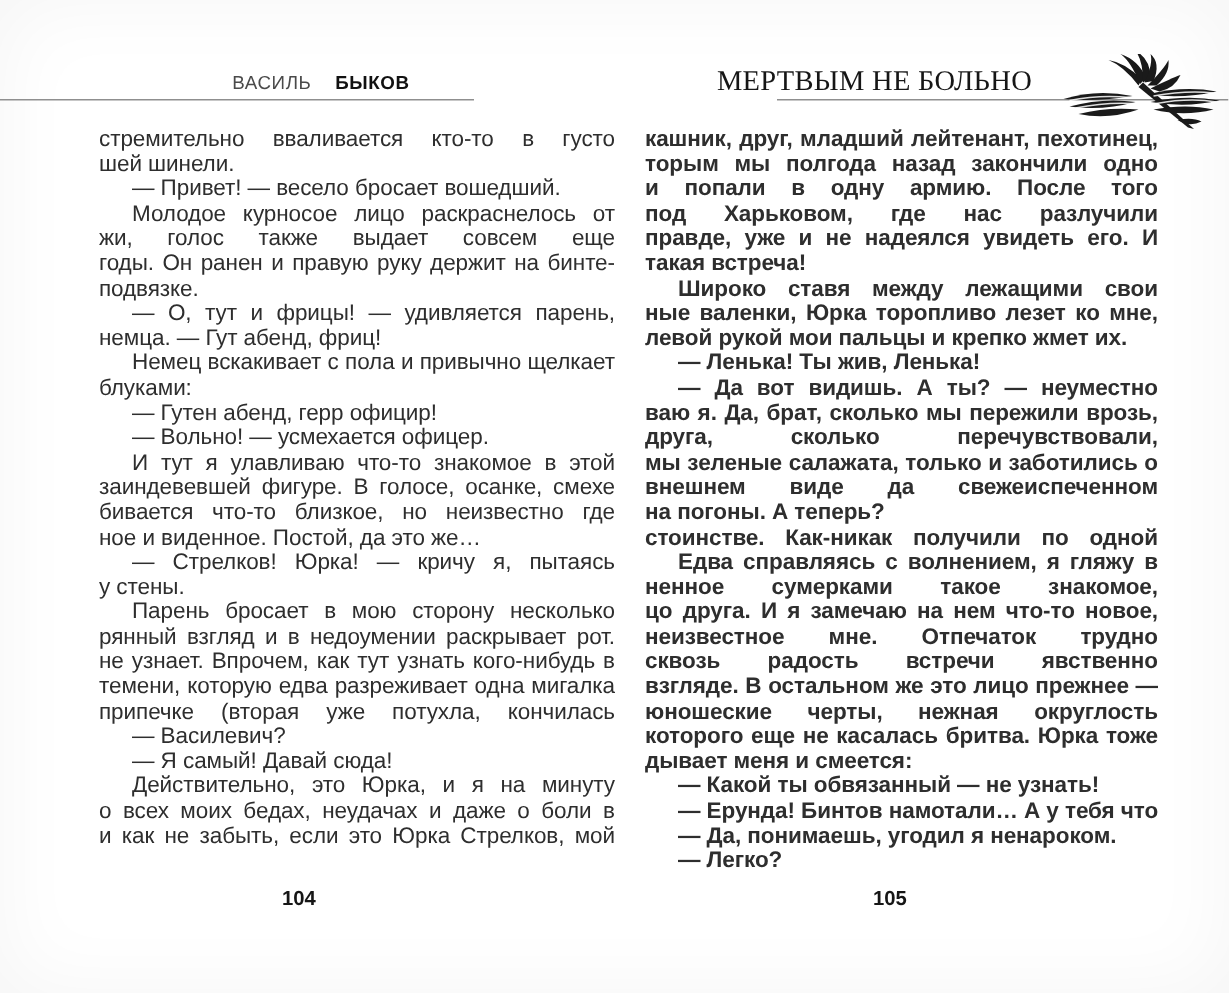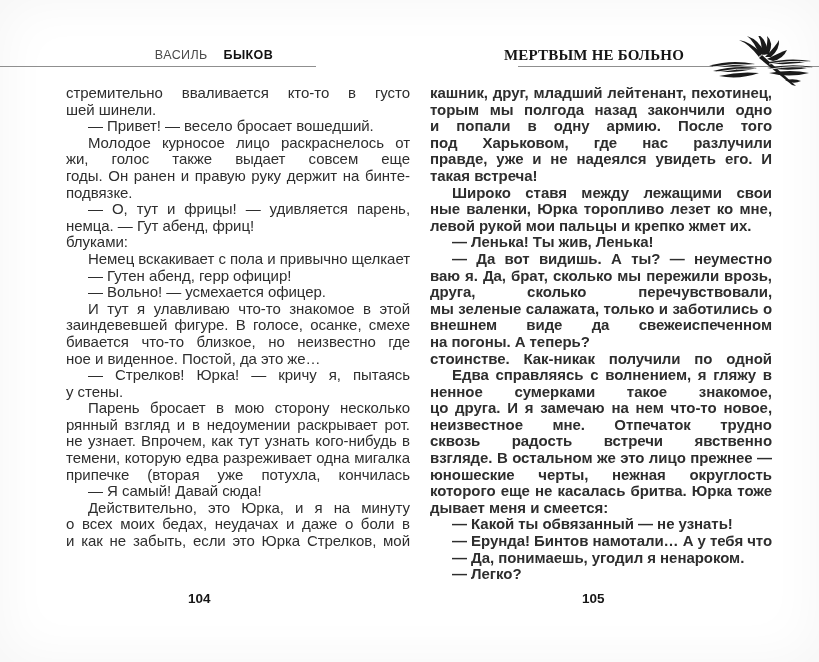--- a/index.html
+++ b/index.html
@@ -26,24 +26,24 @@
     text-align: center;
     font-size: 12.5px;
     letter-spacing: 0.4px;
     color: var(--header-color, #161616);
     white-space: nowrap;
   }
   .running-head.left { left: 64px; font-family: "Liberation Sans", sans-serif; }
   .running-head.left .author-first { font-weight: 400; color: #4a4a4a; }
   .running-head.left .author-last  { font-weight: 700; color: #111; padding-left: 12px; }
   .running-head.right {
-    left: 444px;
+    left: 433px;
     font-family: "Liberation Serif", serif;
-    font-weight: 700;
-    font-size: 15px;
+    font-weight: 400;
+    font-size: 19px;
     letter-spacing: 0.2px;
   }
   .head-rule {
     position: absolute;
     top: 66px; height: 1px;
     background: var(--rule-color, #8f8f8f);
   }
   .head-rule.left  { left: 0;    width: 316px; }
   .head-rule.right { left: 518px; width: 301px; }
   .ornament {
@@ -144,22 +144,22 @@
         <div class="line jfull indent">Молодое курносое лицо раскраснелось от сту-</div>
         <div class="line jfull">жи, голос также выдает совсем еще мальчишеские</div>
         <div class="line jfull">годы. Он ранен и правую руку держит на бинте-</div>
         <div class="line">подвязке.</div>
       </div>
       <div class="para">
         <div class="line jfull indent">— О, тут и фрицы! — удивляется парень, увидев</div>
         <div class="line">немца. — Гут абенд, фриц!</div>
       </div>
       <div class="para">
+        <div class="line jfull indent">Немец вскакивает с пола и привычно щелкает ка-</div>
         <div class="line">блуками:</div>
-        <div class="line jfull indent">Немец вскакивает с пола и привычно щелкает ка-</div>
       </div>
       <div class="para">
         <div class="line indent">— Гутен абенд, герр официр!</div>
       </div>
       <div class="para">
         <div class="line indent">— Вольно! — усмехается офицер.</div>
       </div>
       <div class="para">
         <div class="line jfull indent">И тут я улавливаю что-то знакомое в этой веселой</div>
         <div class="line jfull">заиндевевшей фигуре. В голосе, осанке, смехе про-</div>
@@ -169,20 +169,23 @@
       <div class="para">
         <div class="line jfull indent">— Стрелков! Юрка! — кричу я, пытаясь встать</div>
         <div class="line">у стены.</div>
       </div>
       <div class="para">
         <div class="line jfull indent">Парень бросает в мою сторону несколько расте-</div>
         <div class="line jfull">рянный взгляд и в недоумении раскрывает рот. Он</div>
         <div class="line jfull">не узнает. Впрочем, как тут узнать кого-нибудь в этой</div>
         <div class="line jfull">темени, которую едва разреживает одна мигалка на</div>
         <div class="line jfull">припечке (вторая уже потухла, кончилась «горюч-</div>
+      </div>
+      <div class="para">
+        <div class="line indent">— Василевич?</div>
       </div>
       <div class="para">
         <div class="line indent">— Я самый! Давай сюда!</div>
       </div>
       <div class="para">
         <div class="line jfull indent">Действительно, это Юрка, и я на минуту забываю</div>
         <div class="line jfull">о всех моих бедах, неудачах и даже о боли в ноге. Да</div>
         <div class="line jfull">и как не забыть, если это Юрка Стрелков, мой одно-</div>
       </div>
     </div>

